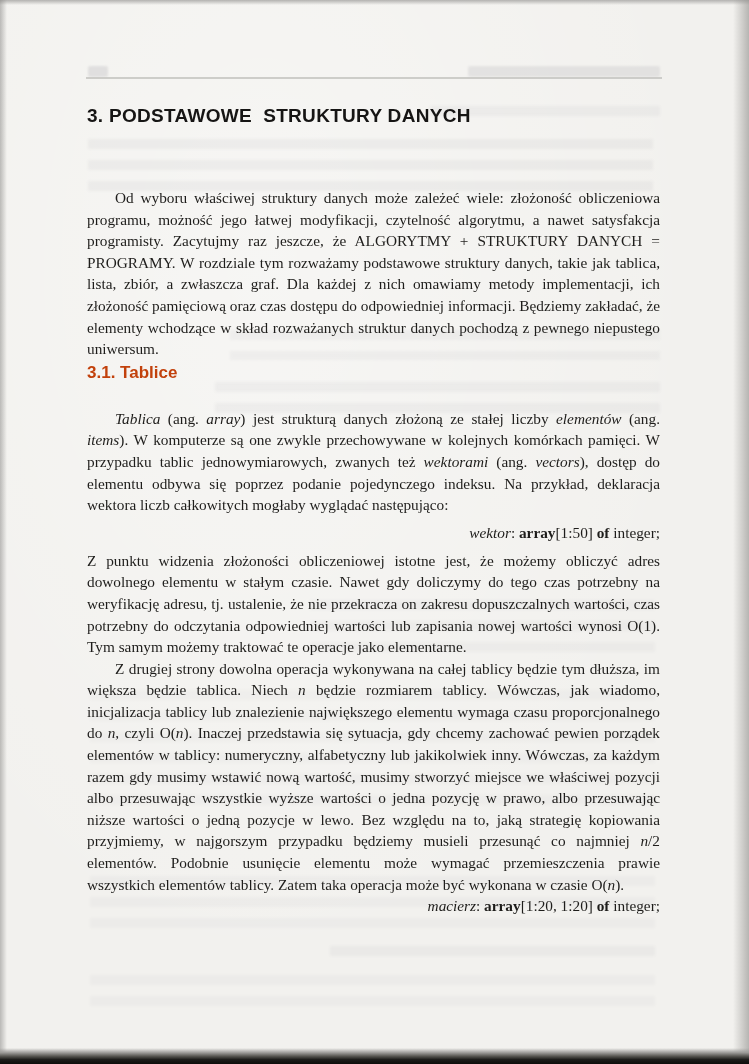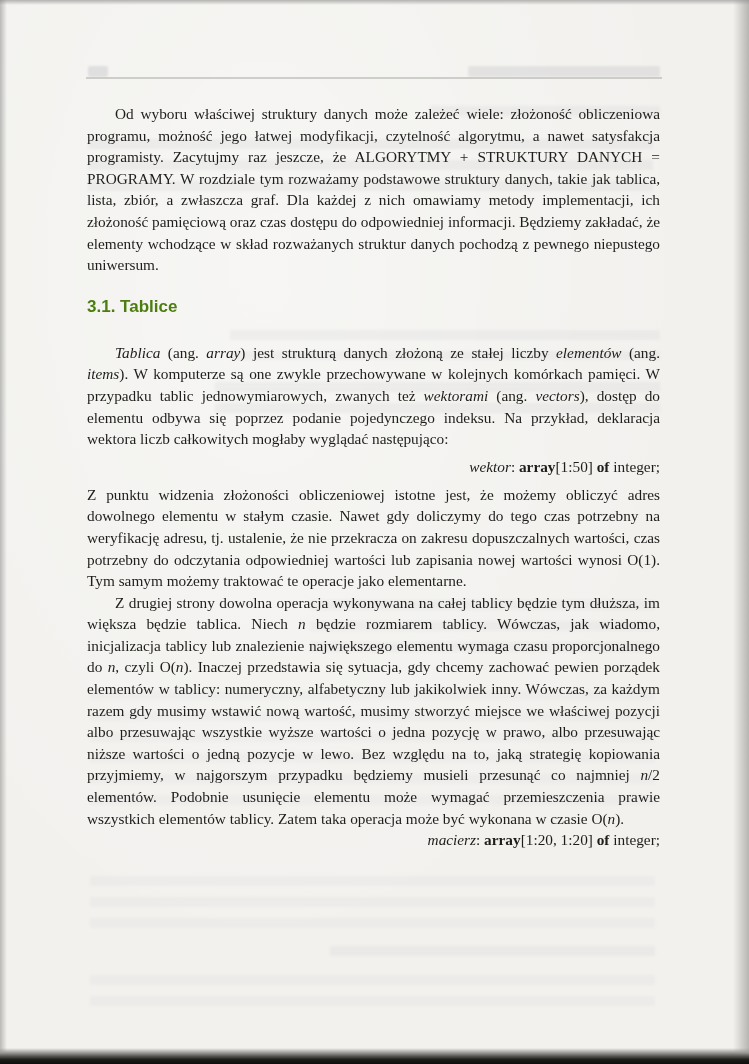--- a/index.html
+++ b/index.html
@@ -39,25 +39,25 @@
   h1.chapter{
     margin:0 0 58px 0;
     font-family:"Liberation Sans", sans-serif;
     font-size:19px;line-height:26px;font-weight:bold;
     letter-spacing:.3px;color:#161514;white-space:pre;text-align:left;
   }
   h2.section{
     margin:0 0 24px 0;
     font-family:"Liberation Sans", sans-serif;
     font-size:17px;line-height:22px;font-weight:bold;
-    color:#4d7c0f;text-align:left;
+    color:#c2410c;text-align:left;
   }
   .flow p{margin:0;}
   p.indent{text-indent:28px;}
-  p.gap-after-sm{margin-bottom:20px;}
+  p.gap-after-sm{margin-bottom:2px;}
   p.code{
     padding-left:28px;margin:6px 0 6px 0;text-align:right;text-indent:0;
     line-height:22px;
   }
   p.code-last{margin-top:0;}
   .run-i{font-style:italic;}
   .run-b{font-weight:bold;}
 </style>
 </head>
 <body>
@@ -73,20 +73,21 @@
 <div class="ghost" style="left:230px;top:330px;width:430px;height:30px;opacity:.09;"></div>
 <div class="ghost" style="left:215px;top:382px;width:445px;height:38px;opacity:.10;"></div>
 <div class="ghost" style="left:310px;top:600px;width:345px;height:55px;opacity:.08;"></div>
 <div class="ghost" style="left:90px;top:690px;width:565px;height:115px;opacity:.06;"></div>
 <div class="ghost" style="left:90px;top:876px;width:565px;height:55px;opacity:.07;"></div>
 <div class="ghost" style="left:330px;top:946px;width:325px;height:13px;opacity:.10;"></div>
 <div class="ghost" style="left:90px;top:975px;width:565px;height:38px;opacity:.07;"></div>
 
 <div class="flow">
 
+  <h1 class="chapter">3. PODSTAWOWE  STRUKTURY DANYCH</h1>
 
   <p class="indent gap-after-sm"><span>Od wyboru właściwej struktury danych może zależeć wiele: złożoność obliczeniowa programu, możność jego łatwej modyfikacji, czytelność algorytmu, a nawet satysfakcja programisty. Zacytujmy raz jeszcze, że ALGORYTMY + STRUKTURY DANYCH = PROGRAMY. W rozdziale tym rozważamy podstawowe struktury danych, takie jak tablica, lista, zbiór, a zwłaszcza graf. Dla każdej z nich omawiamy metody implementacji, ich złożoność pamięciową oraz czas dostępu do odpowiedniej informacji. Będziemy zakładać, że elementy wchodzące w skład rozważanych struktur danych pochodzą z pewnego niepustego uniwersum.</span></p>
 
   <h2 class="section">3.1. Tablice</h2>
 
   <p class="indent"><span class="run-i">Tablica</span><span> (ang. </span><span class="run-i">array</span><span>) jest strukturą danych złożoną ze stałej liczby </span><span class="run-i">elementów</span><span> (ang. </span><span class="run-i">items</span><span>). W komputerze są one zwykle przechowywane w kolejnych komórkach pamięci. W przypadku tablic jednowymiarowych, zwanych też </span><span class="run-i">wektorami</span><span> (ang. </span><span class="run-i">vectors</span><span>), dostęp do elementu odbywa się poprzez podanie pojedynczego indeksu. Na przykład, deklaracja wektora liczb całkowitych mogłaby wyglądać następująco:</span></p>
 
   <p class="code"><span class="run-i">wektor</span><span>: </span><span class="run-b">array</span><span>[1:50] </span><span class="run-b">of</span><span> integer;</span></p>
 
   <p><span>Z punktu widzenia złożoności obliczeniowej istotne jest, że możemy obliczyć adres dowolnego elementu w stałym czasie. Nawet gdy doliczymy do tego czas potrzebny na weryfikację adresu, tj. ustalenie, że nie przekracza on zakresu dopuszczalnych wartości, czas potrzebny do odczytania odpowiedniej wartości lub zapisania nowej wartości wynosi O(1). Tym samym możemy traktować te operacje jako elementarne.</span></p>

